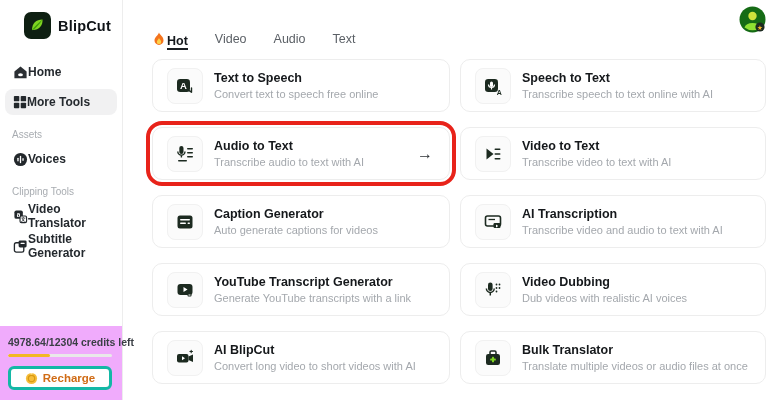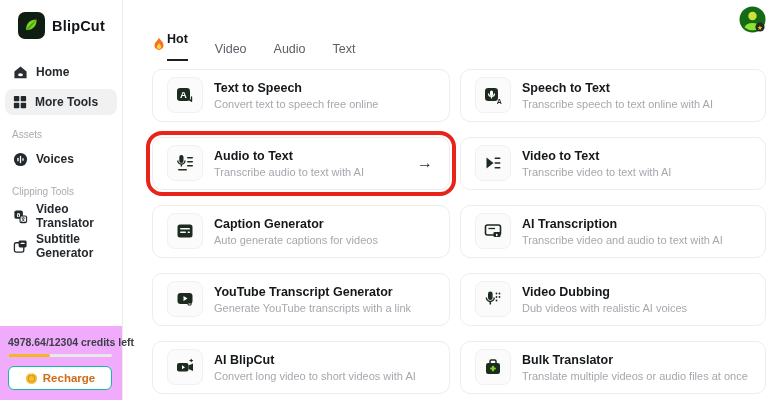--- a/index.html
+++ b/index.html
@@ -1,47 +1,47 @@
 <!DOCTYPE html>
 <html><head>
 <meta charset="utf-8">
 <style>
   * { margin:0; padding:0; box-sizing:border-box; }
   html,body { width:771px; height:400px; }
   body { font-family:"Liberation Sans", sans-serif; background:#fff; position:relative; overflow:hidden; }
 
   
   .sidebar { position:absolute; left:0; top:0; width:123px; height:400px; background:#fff; border-right:1px solid #ededed; }
-  .brand { display:flex; align-items:center; gap:7px; padding:12px 0 0 18px; }
+  .brand { display:flex; align-items:center; gap:7px; padding:12px 0 0 24px; }
   .logo { width:27px; height:27px; border-radius:7px; background:#0e1f12; display:flex; align-items:center; justify-content:center; }
   .brand-name { font-size:14.5px; font-weight:700; color:#101418; letter-spacing:.2px; }
 
   .nav { margin-top:20px; padding:0 5px; }
-  .nav-item { display:flex; align-items:center; gap:8px; height:26px; padding:0 8px; border-radius:8px; font-size:12px; font-weight:600; color:#24292e; cursor:pointer; margin-bottom:4px; }
+  .nav-item { display:flex; align-items:center; height:26px; padding:0 8px; border-radius:8px; font-size:12px; font-weight:600; color:#24292e; cursor:pointer; margin-bottom:4px; }
   .nav-item.active { background:#f1f1f2; }
   .nav-item svg { flex:0 0 auto; }
 
   .section-label { font-size:10px; color:#a8acb1; padding:10px 0 6px 12px; }
 
   .credits { position:absolute; left:0; bottom:0; width:122px; padding:10px 8px 10px 8px; background:#f0abfc; }
   .credits-text { font-size:10.5px; font-weight:700; color:#3a3f45; white-space:nowrap; }
   .progress-track { margin-top:6px; width:104px; height:3px; border-radius:2px; background:#e9e9e9; overflow:hidden; }
   .progress-fill { height:100%; background:#f2b javascript824; background:#f2b824; border-radius:2px; }
-  .recharge-btn { margin-top:9px; width:104px; height:24px; background:#fff; border:1px solid #14b8a6; border-radius:6px; display:flex; align-items:center; justify-content:center; gap:5px; cursor:pointer; font-family:"Liberation Sans",sans-serif; }
+  .recharge-btn { margin-top:9px; width:104px; height:24px; background:#fff; border:3px solid #14b8a6; border-radius:6px; display:flex; align-items:center; justify-content:center; gap:5px; cursor:pointer; font-family:"Liberation Sans",sans-serif; }
   .recharge-btn span { font-size:11.5px; font-weight:700; color:#d06c16; }
 
   
   .avatar { position:absolute; right:5px; top:6px; width:27px; height:27px; cursor:pointer; }
 
   
   .main { position:absolute; left:140px; top:0; width:631px; height:400px; }
   .tabs { display:flex; gap:27px; padding:32px 0 0 13px; align-items:flex-end; }
   .tab { font-size:12.5px; color:#5b6066; cursor:pointer; display:flex; align-items:center; gap:2px; padding-bottom:5px; }
   .tab.active { color:#14181c; font-weight:700; }
-  .tab.active .tab-label { border-bottom:2.5px solid #1b1f23; padding-bottom:13px; margin-bottom:-5.5px; }
+  .tab.active .tab-label { border-bottom:2.5px solid #1b1f23; padding-bottom:0; margin-bottom:-5.5px; }
 
   .grid { margin:8px 5px 0 12px; display:grid; grid-template-columns:298px 1fr; column-gap:10px; row-gap:15px; }
   .card { position:relative; height:53px; background:#fff; border:1px solid #ededed; border-radius:10px; display:flex; align-items:center; padding:0 12px 0 14px; cursor:pointer; }
   .card.highlight { outline:4px solid #e8231a; outline-offset:2px; }
   .icon-tile { width:36px; height:36px; border-radius:8px; background:#fbfbfb; border:1px solid #f1f1f1; display:flex; align-items:center; justify-content:center; flex:0 0 auto; }
   .card-text { margin-left:11px; min-width:0; }
   .card-title { font-size:12.5px; font-weight:700; color:#15181b; white-space:nowrap; }
   .card-sub { font-size:11px; color:#a4a8ad; margin-top:3px; white-space:nowrap; }
   .card-arrow { margin-left:auto; font-size:16px; color:#2c3034; padding-right:4px; }
 </style>

